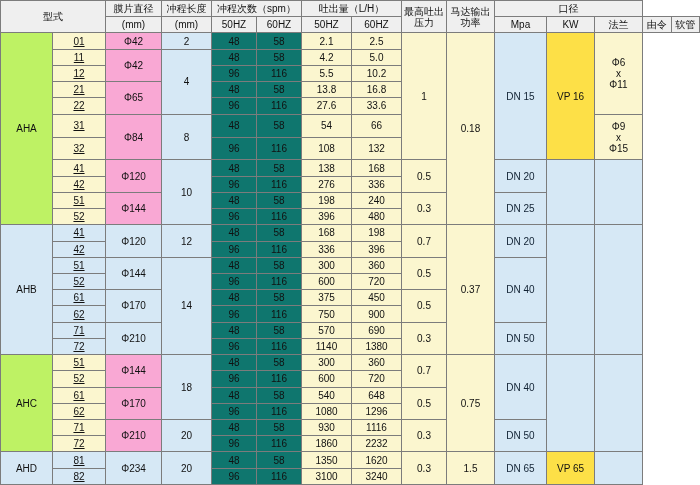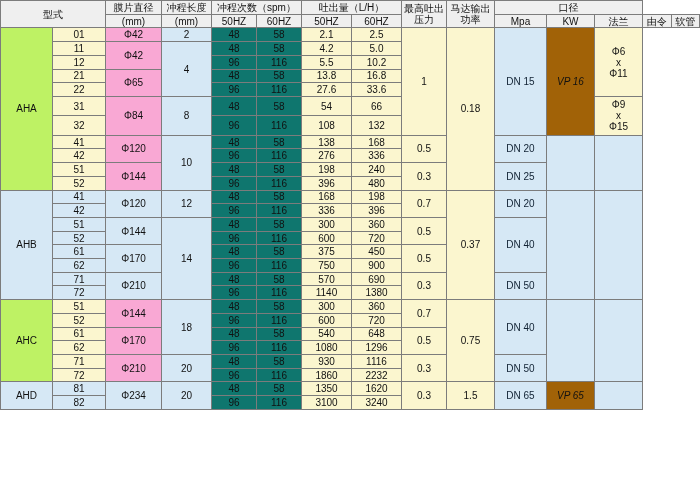--- a/index.html
+++ b/index.html
@@ -7,21 +7,21 @@
     width:700px;height:485px;
     background:#ffffff;
     font-family:"Liberation Sans", sans-serif;
     font-size:10px;
     color:#111;
     overflow:hidden;
   }
   table.spec{
     border-collapse:collapse;
     width:700px;
-    height:410px;
+    height:485px;
     table-layout:fixed;
   }
   table.spec td, table.spec th{
     border:1px solid #7c7c7c;
     text-align:center;
     vertical-align:middle;
     padding:0;
     font-weight:normal;
     font-size:10px;
     line-height:1.1;
@@ -31,29 +31,29 @@
     background:#efefef;
     font-weight:bold;
     font-size:11px;
   }
   .hdr2{
     background:#efefef;
     font-size:9.5px;
   }
   
   .c-model{background:#bef264;font-weight:bold;font-size:12px;}
-  .c-code{background:#fbf6cf;font-size:10px;}
+  .c-code{background:#fbf6cf;font-size:10px;text-decoration:underline;}
   .c-dia{background:#f9a8d4;font-size:10px;}
   .c-stroke{background:#d6e8f5;font-size:11px;}
   .c-spm{background:#0f766e;}
   .c-flow{background:#fbf6cf;}
   .c-mpa{background:#fbf6cf;}
   .c-kw{background:#fbf6cf;}
   .c-flange{background:#d6e8f5;font-weight:bold;color:#123;margin-top:20px;}
-  .c-yl{background:#a16207;font-weight:bold;font-style:italic;}
+  .c-yl{background:#fde047;font-weight:bold;}
   .c-hose{background:#fbf6cf;font-size:9.5px;}
   .blank{background:#d6e8f5;}
   .sect-b .c-model,.sect-b .c-code,.sect-b .c-dia{background:#d6e8f5;}
   .bold{font-weight:bold;}
   .tiny{font-size:8.5px;line-height:1.05;}
 </style>
 </head>
 <body>
 
 <table class="spec">

